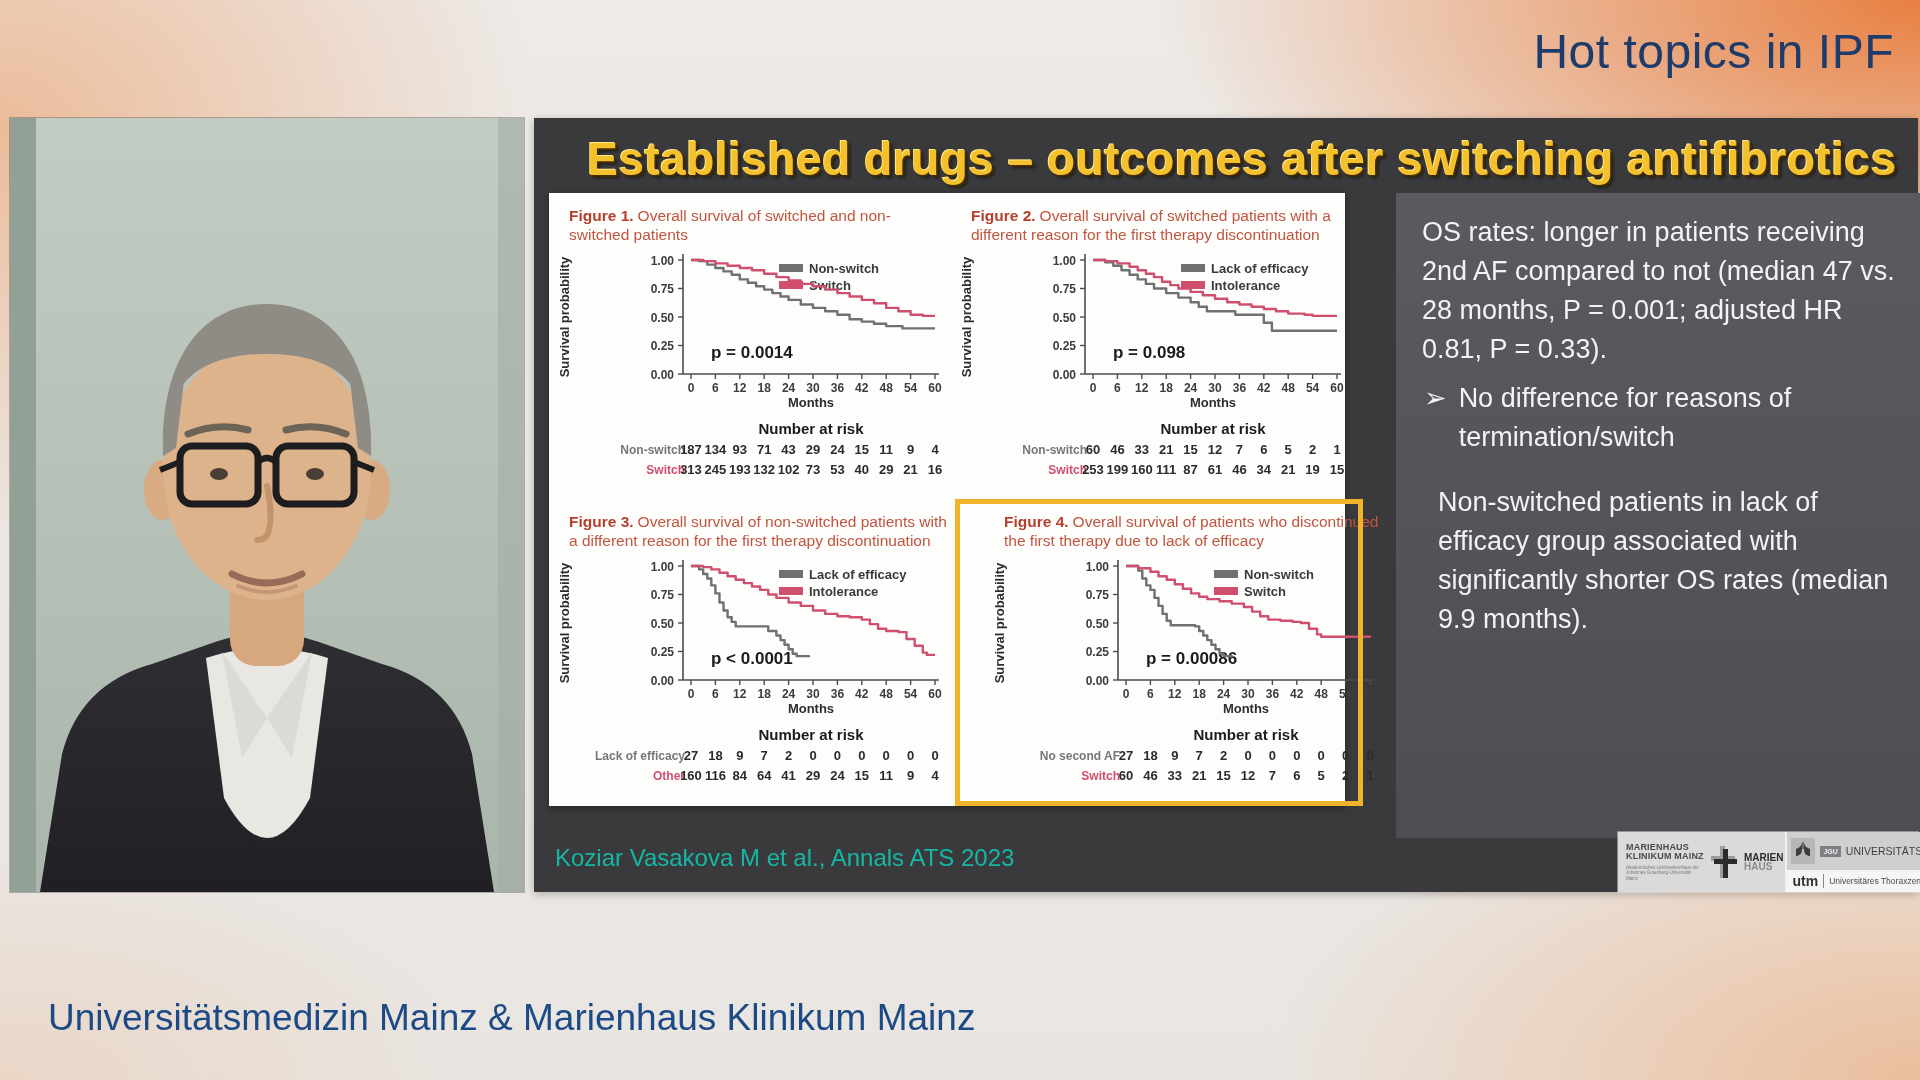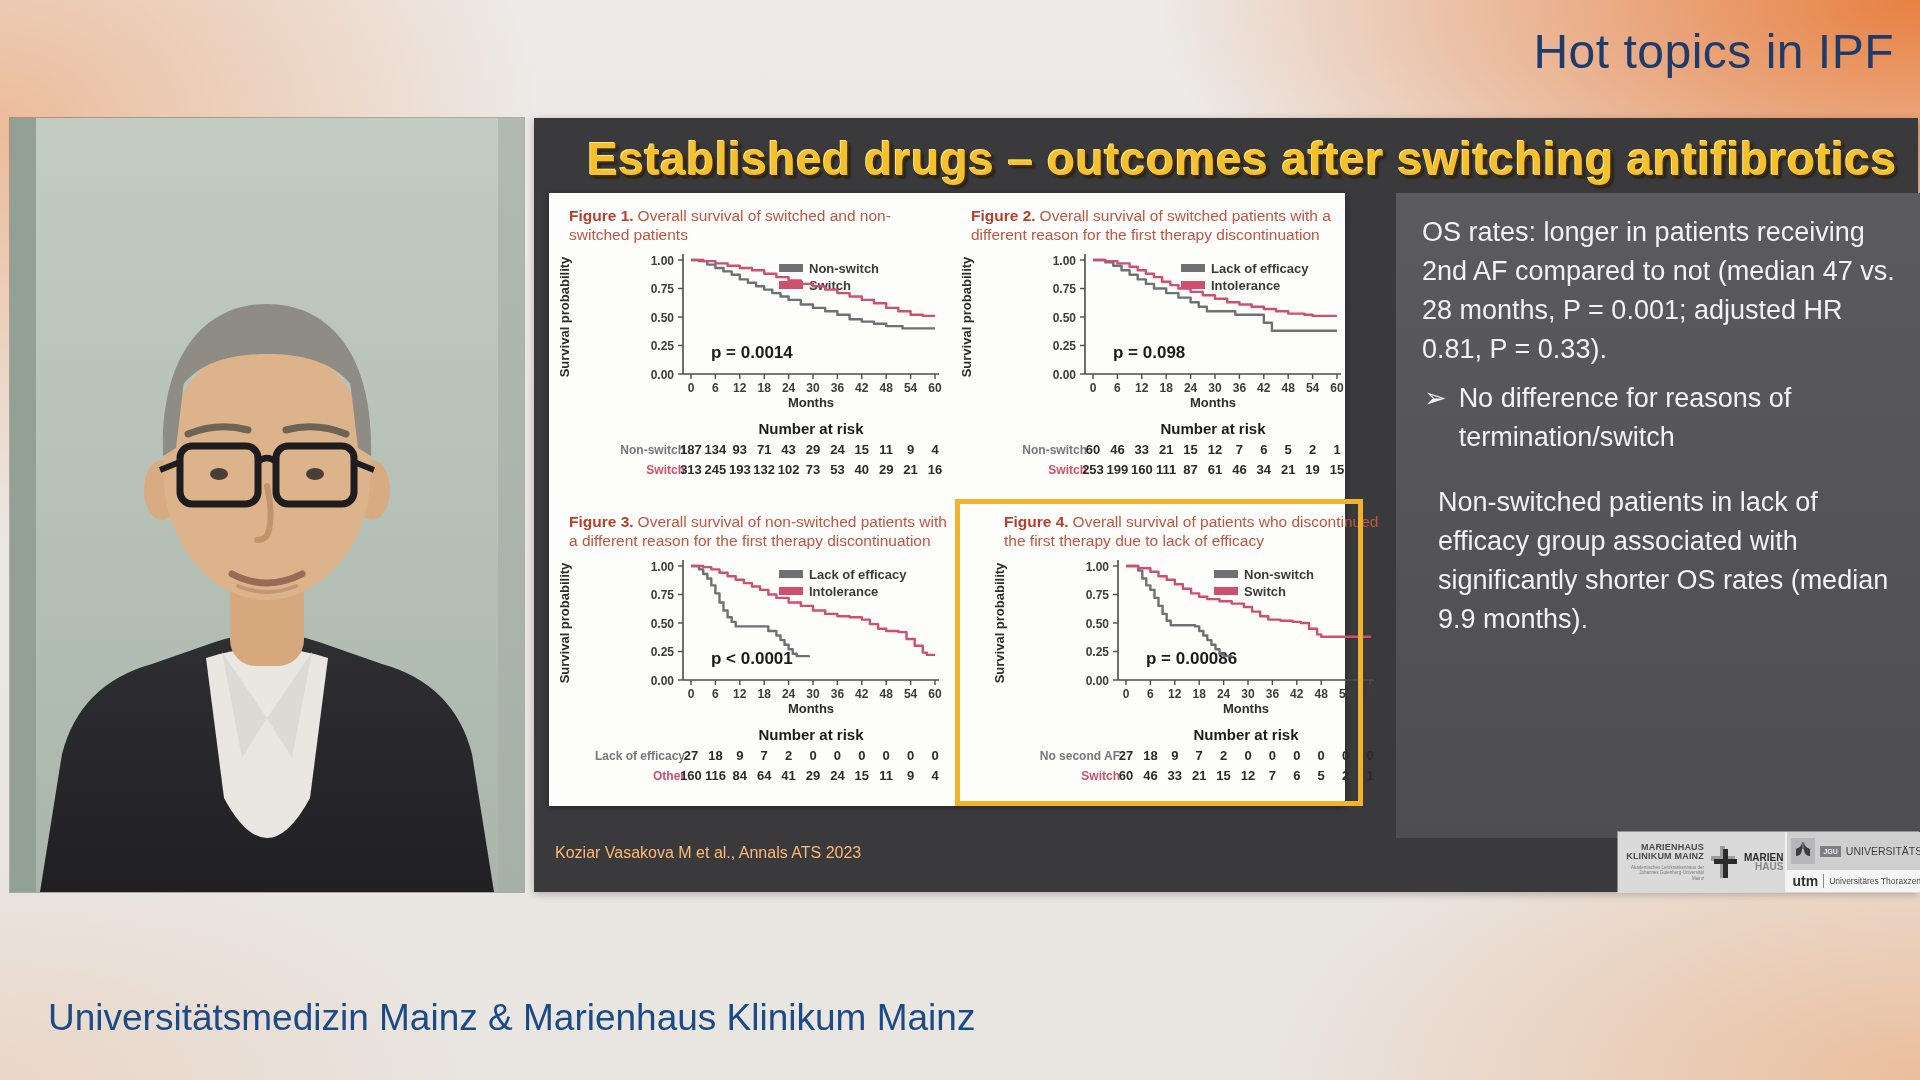--- a/index.html
+++ b/index.html
@@ -73,27 +73,27 @@
     color:#f3f2f4;padding:20px 24px 0 26px;box-sizing:border-box;
     font-size:27px;line-height:39px;margin-left:16px;
   }
   .notes p{margin:0 0 10px 0;}
   .bullet{display:flex;gap:12px;margin:4px 0 26px 2px;}
   .bullet .mk{flex:0 0 auto;}
   .para2{padding-left:16px;}
 
   
   .citation{
-    position:absolute;left:21px;top:726px;color:#fdba74;font-size:16px;
+    position:absolute;left:21px;top:726px;color:#14b8a6;font-size:24px;
   }
 
   
   .logos{
     position:absolute;left:1084px;top:714px;width:300px;height:60px;
-    display:flex;background:#dadada;box-shadow:0 0 0 1px rgba(255,255,255,.4);text-align:right;
+    display:flex;background:#dadada;box-shadow:0 0 0 1px rgba(255,255,255,.4);
   }
   .logo-mkm{flex:0 0 148px;display:flex;align-items:center;gap:7px;padding:4px 2px 4px 8px;box-sizing:border-box;}
   .mkm-text{line-height:1.05;}
   .mkm-title{font-size:9px;font-weight:bold;color:#4a4a4a;letter-spacing:.2px;}
   .mkm-sub{font-size:4.5px;color:#7c7c7c;margin-top:3px;width:78px;line-height:1.2;}
   .cross{flex:0 0 auto;}
   .mh-label{line-height:.95;}
   .mh1{font-size:10px;font-weight:bold;color:#2b2b2b;}
   .mh2{font-size:10px;color:#8a8a8a;font-weight:bold;}
   .logo-umm{flex:1;display:flex;flex-direction:column;border-left:2px solid #f2f2f2;}

